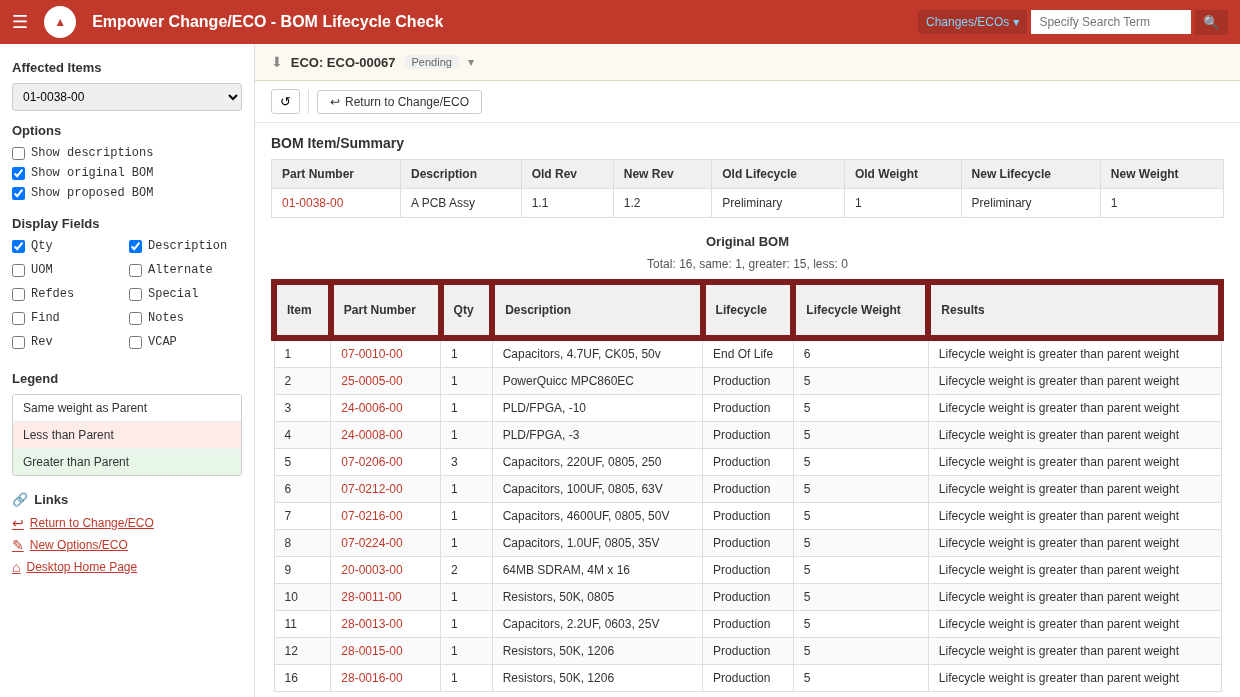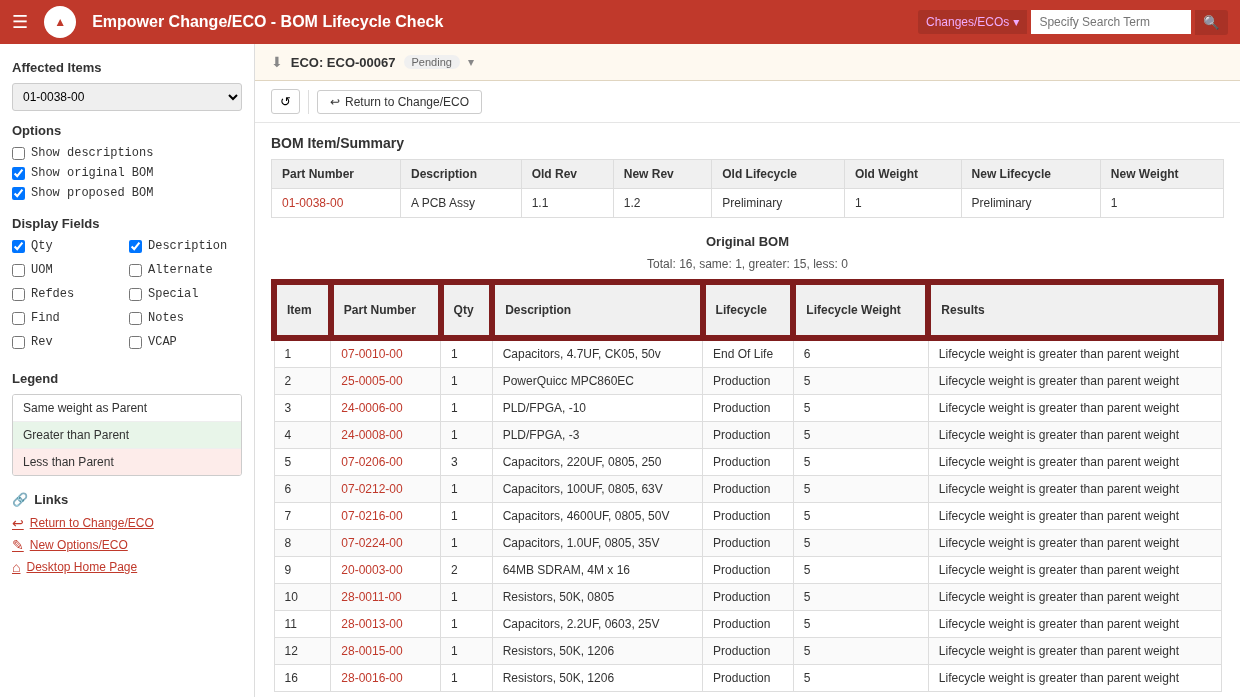--- a/index.html
+++ b/index.html
@@ -26,21 +26,21 @@
       font-size: 16px;
       font-weight: bold;
       flex: 1;
     }
     .header-search {
       display: flex; align-items: center; gap: 4px;
     }
     .search-dropdown {
       background: #a93226;
       border: none;
-      color: #f0abfc;
+      color: #7dd3fc;
       padding: 5px 8px;
       border-radius: 3px 0 0 3px;
       font-size: 12px;
       cursor: pointer;
       display: flex; align-items: center; gap: 4px;
     }
     .search-input {
       border: none;
       padding: 5px 8px;
       font-size: 12px;
@@ -318,22 +318,22 @@
           <span class="checkbox-label">VCAP</span>
         </div>
       </div>
     </div>
 
     
     <div class="legend-section">
       <div class="sidebar-section-title">Legend</div>
       <div class="legend-box">
         <div class="legend-item legend-same">Same weight as Parent</div>
+        <div class="legend-item legend-less">Less than Parent</div>
         <div class="legend-item legend-greater">Greater than Parent</div>
-        <div class="legend-item legend-less">Less than Parent</div>
       </div>
     </div>
 
     
     <div class="links-section">
       <div class="links-title">
         <span>🔗</span>
         <span>Links</span>
       </div>
       <div class="link-item">

